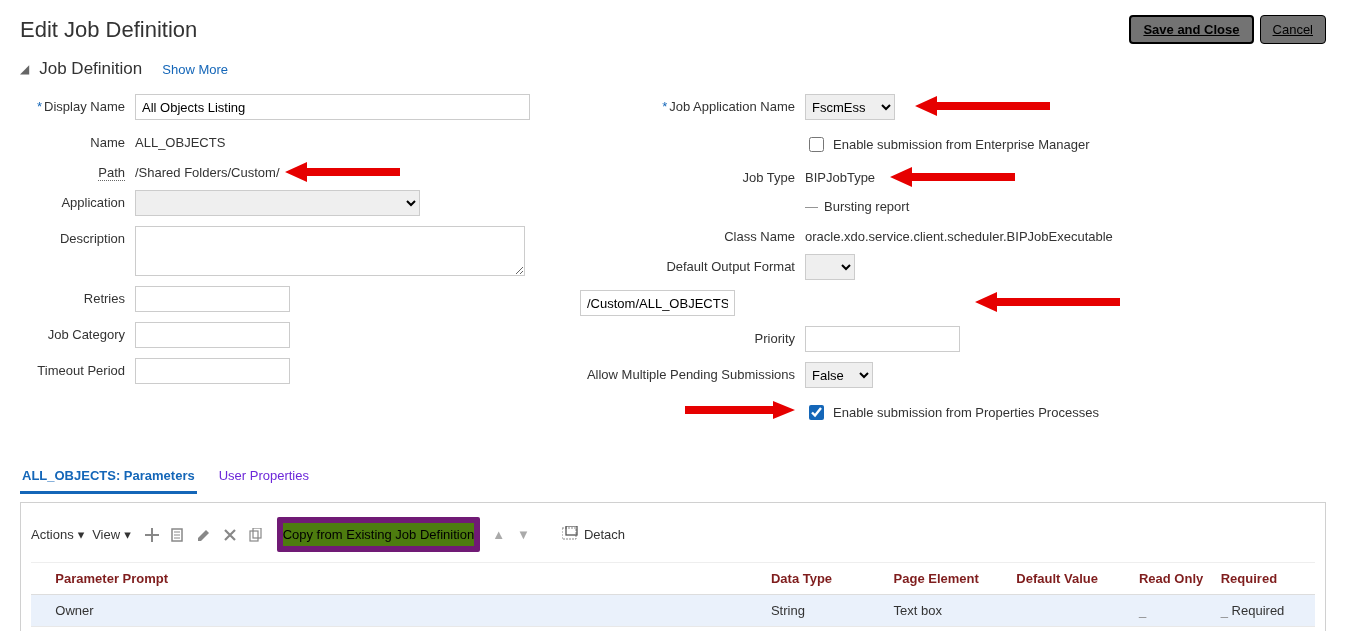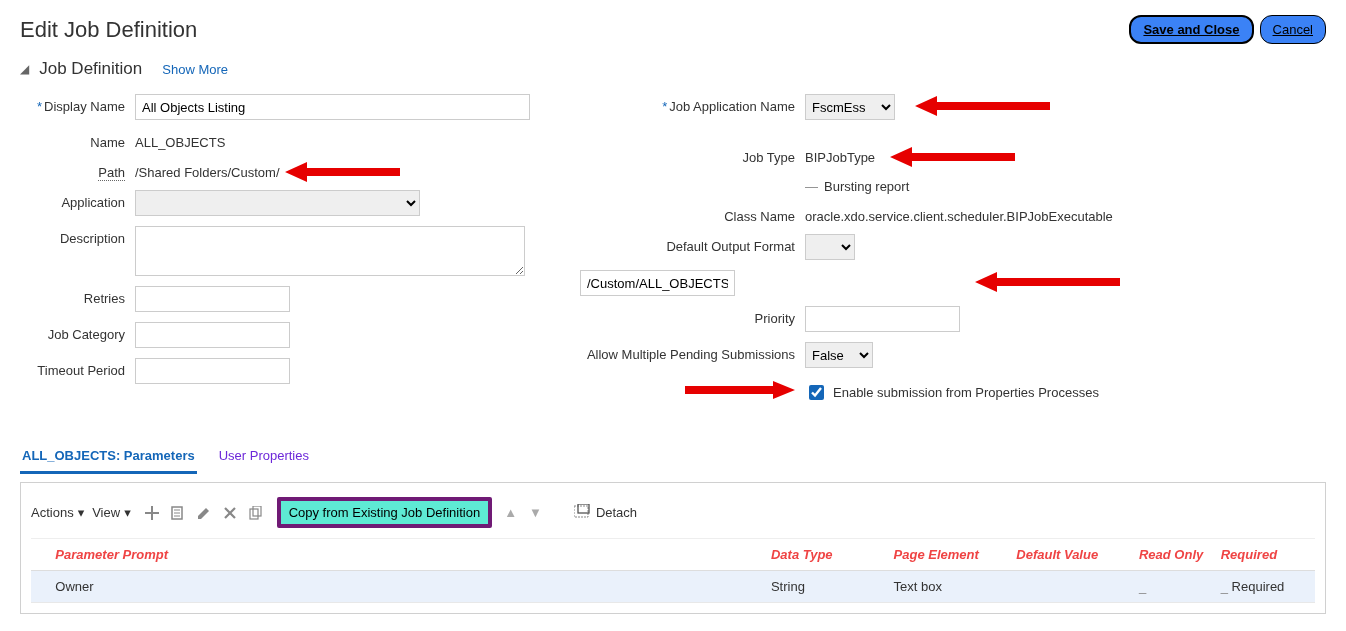--- a/index.html
+++ b/index.html
@@ -24,26 +24,26 @@
   .page-title {
     font-size: 22px;
     color: #333;
     font-weight: normal;
   }
   .header-buttons {
     display: flex;
     gap: 6px;
   }
   .btn {
-    background: #3b82f6;
+    background: #737373;
     border: 1px solid #000;
     padding: 5px 12px;
     font-size: 13px;
     cursor: pointer;
-    border-radius: 12px;
+    border-radius: 4px;
   }
   .btn-primary {
     border: 2px solid #000;
     text-decoration: underline;
     font-weight: bold;
   }
   .btn-cancel {
     text-decoration: underline;
   }
   .section-header {
@@ -191,23 +191,23 @@
     color: #888;
     font-size: 15px;
     cursor: pointer;
     display: inline-flex;
     width: 18px;
     height: 18px;
     align-items: center;
     justify-content: center;
   }
   .copy-btn {
-    background: #5eead4;
-    border: 4px solid #701a75;
-    padding: 4px 8px;
+    background: #4d7c0f;
+    border: 6px solid #701a75;
+    padding: 4px 0;
     font-size: 13px;
     cursor: pointer;
     border-radius: 2px;
   }
   .updown {
     color: #aaa;
     cursor: pointer;
   }
   .detach {
     display: flex;
@@ -219,25 +219,24 @@
   
   table.params {
     width: 100%;
     border-collapse: collapse;
     margin-top: 6px;
   }
   table.params th {
     text-align: left;
     font-weight: bold;
     font-size: 13px;
-    color: #ef4444;
+    color: #7f1d1d;
     padding: 8px;
     border-bottom: 1px solid #ddd;
     border-top: 1px solid #eee;
-    font-style: italic;
   }
   table.params td {
     font-size: 13px;
     padding: 8px;
     border-top: 1px solid #e8e8e8;
     border-bottom: 1px solid #e8e8e8;
     background: #eaf1fb;
   }
   td.selcell {
     width: 14px;
@@ -330,20 +329,24 @@
         <div class="form-label"><span class="req">*</span><span>Job Application Name</span></div>
         <select class="form-input" style="width:90px;"><option>FscmEss</option></select>
         <div class="arrow" style="left:335px;top:-2px;">
           <svg width="140" height="28">
               <polygon points="0,14 22,4 22,10 135,10 135,18 22,18 22,24" fill="#e60000"></polygon>
             </svg>
         </div>
       </div>
       <div class="form-row">
         <div class="form-label"></div>
+        <div class="checkbox-row">
+          <input type="checkbox" style="">
+          <span>Enable submission from Enterprise Manager</span>
+        </div>
       </div>
       <div class="form-row">
         <div class="form-label">Job Type</div>
         <div class="form-value">BIPJobType</div>
         <div class="arrow" style="left:310px;top:-2px;">
           <svg width="130" height="28">
               <polygon points="0,14 22,4 22,10 125,10 125,18 22,18 22,24" fill="#e60000"></polygon>
             </svg>
         </div>
       </div>

